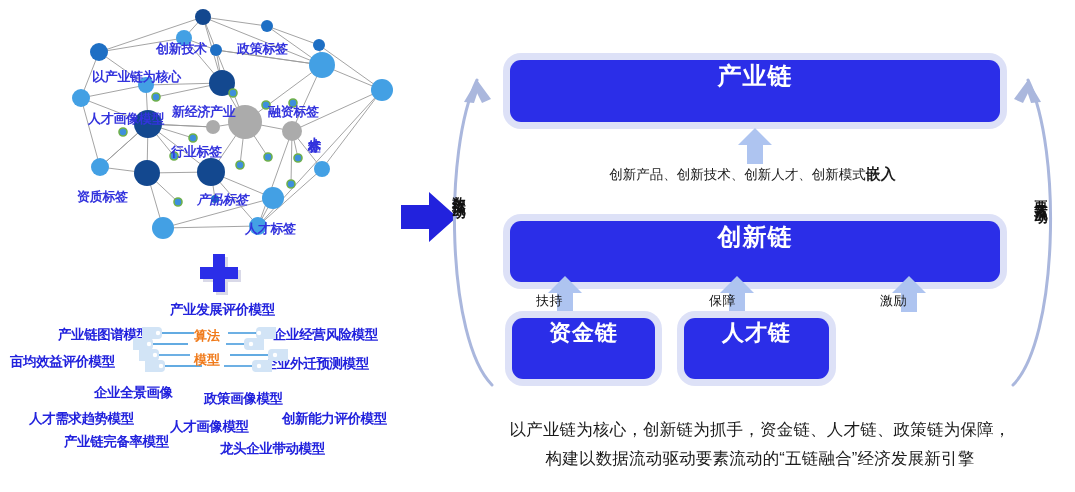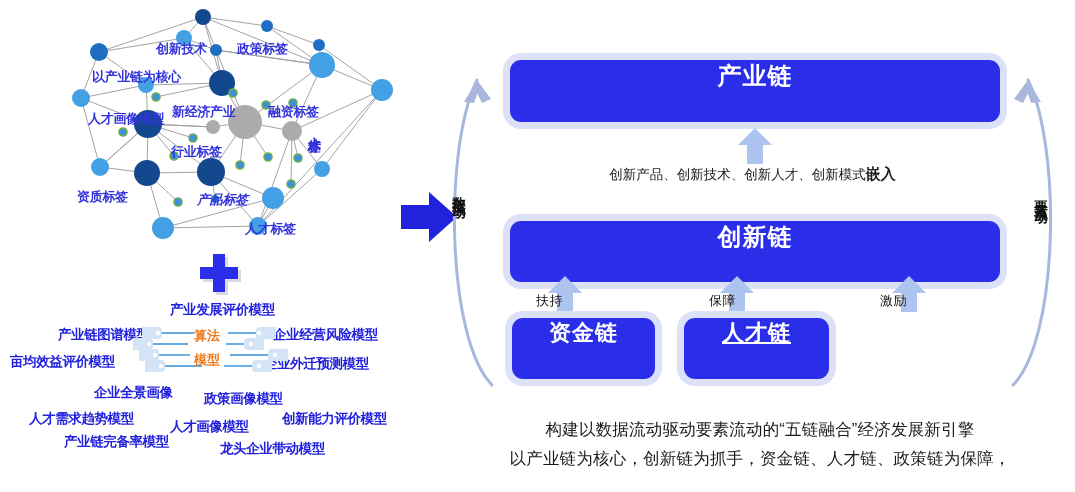--- a/index.html
+++ b/index.html
@@ -41,21 +41,21 @@
   #chain-panel{position:absolute;left:430px;top:40px;width:645px;height:360px;}
   .chainbox{
     position:absolute;background:#2b2ee8;border-radius:11px;
     box-shadow:0 0 0 7px #dde1f7;
     display:flex;align-items:flex-start;justify-content:center;
     color:#ffffff;font-weight:800;letter-spacing:1px;
   }
   #box-industry{left:80px;top:20px;width:490px;height:62px;font-size:24px;}
   #box-innovation{left:80px;top:150px;width:490px;height:61px;font-size:24px;margin-top:31px;}
   #box-capital{left:82px;top:278px;width:143px;height:61px;font-size:22px;}
-  #box-talent{left:254px;top:278px;width:145px;height:61px;font-size:22px;text-decoration:underline;}
+  #box-talent{left:254px;top:278px;width:145px;height:61px;font-size:22px;}
   #box-policy{left:425px;top:278px;width:145px;height:61px;font-size:22px;}
 
   .uparrow{position:absolute;width:34px;height:36px;}
   #arrow-mid{left:308px;top:88px;}
   #arrow-cap{left:118px;top:236px;}
   #arrow-tal{left:290px;top:236px;}
   #arrow-pol{left:462px;top:236px;}
 
   .steplabel{
     position:absolute;color:#111111;font-size:13px;font-weight:400;
@@ -323,17 +323,17 @@
 
     <div class="chainbox" id="box-capital">
       <span>资金链</span>
     </div>
     <div class="chainbox" id="box-talent">
       <span>人才链</span>
     </div>
   </div>
 
   <div id="caption">
+    <div>以产业链为核心，创新链为抓手，资金链、人才链、政策链为保障，</div>
     <div>构建以数据流动驱动要素流动的“五链融合”经济发展新引擎</div>
-    <div>以产业链为核心，创新链为抓手，资金链、人才链、政策链为保障，</div>
   </div>
 
 </div>
 
 </body></html>

